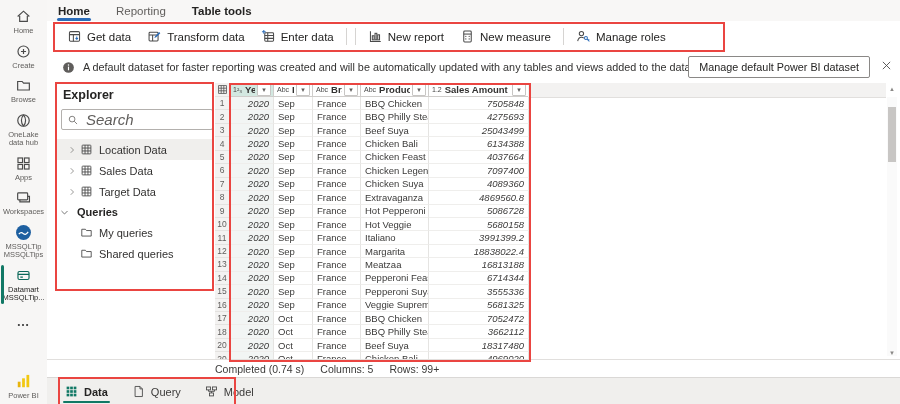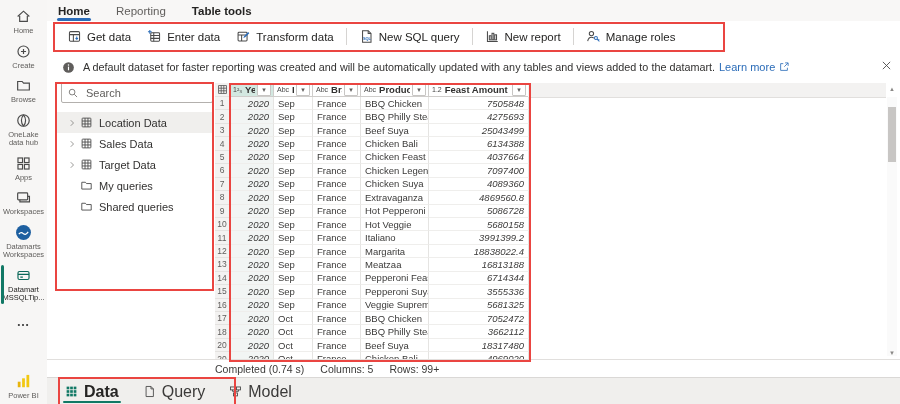--- a/index.html
+++ b/index.html
@@ -44,21 +44,21 @@
   #banner-close{position:absolute;right:7px;top:7px;width:13px;height:13px;cursor:pointer;}
 
   
   #content{position:absolute;left:47px;right:0;top:82px;height:277px;background:#fff;overflow:hidden;}
 
   
   #explorer{position:absolute;left:8px;top:0;width:157px;height:205px;}
   #explorer-title{font-size:12.5px;font-weight:bold;color:#252423;margin:6px 0 7px 8px;}
   #explorer-search{margin-left:6px;width:140px;height:19px;border:1px solid #b3b0ad;border-radius:2px;background:#fff;display:flex;align-items:center;padding:0 5px;}
   #explorer-search .ic{width:12px;height:12px;margin-right:5px;}
-  #explorer-search input{border:none;outline:none;flex:1;font-size:11px;font-family:inherit;color:#252423;background:transparent;width:100%;}
+  #explorer-search input{border:none;outline:none;flex:1;font-size:15px;font-family:inherit;color:#252423;background:transparent;width:100%;font-style:italic;}
   #explorer-search input::placeholder{color:#605e5c;}
   #explorer-tree{margin-top:9px;}
   .tree-section{display:flex;align-items:center;height:20px;padding-left:4px;cursor:pointer;}
   .tree-section .ic{width:11px;height:11px;margin-right:7px;}
   .tree-section span{font-weight:bold;font-size:11px;color:#252423;}
   .tree-item{display:flex;align-items:center;height:21px;padding-left:12px;cursor:pointer;}
   .tree-item.selected{background:#f0efed;}
   .tree-item .chev{width:10px;height:10px;margin-right:3px;}
   .tree-item .noc{width:13px;}
   .tree-item .obj{width:13px;height:13px;margin-right:6px;}
@@ -93,21 +93,21 @@
 
   
   #status-bar{position:absolute;left:47px;right:0;top:359px;height:18px;background:#fff;border-top:1px solid #e1dfdd;
               display:flex;align-items:center;padding-left:168px;gap:16px;font-size:10.5px;color:#3b3a39;}
 
   
   #bottom-bar{position:absolute;left:47px;right:0;top:377px;height:27px;background:#f0efed;border-top:1px solid #dad8d6;
               display:flex;align-items:center;padding-left:18px;gap:24px;}
   .btab{position:relative;display:flex;align-items:center;gap:6px;height:100%;cursor:pointer;}
   .btab .ic{width:13px;height:13px;}
-  .btab span{font-size:16px;color:#3b3a39;}
+  .btab span{font-size:11px;color:#3b3a39;}
   .btab.active span{font-weight:bold;color:#252423;}
   .btab.active::after{content:"";position:absolute;left:-2px;right:-2px;bottom:2px;height:2.5px;background:#117865;border-radius:2px;}
 
   
   .anno{position:absolute;border:2px solid #ea4541;pointer-events:none;z-index:50;}
 </style>
 </head>
 <body>
 
 <div id="page">
@@ -173,21 +173,21 @@
           </span>
           <div class="nav-label">Workspaces</div>
         </div>
         <div class="nav-item">
           <span class="ic ">
             <svg viewBox="0 0 16 16">
               <circle cx="8" cy="8" r="7" fill="#1d5fa0"></circle>
               <path d="M3.6 9.6c2-2.6 3.4-1.2 4.4-.4s2.4 1.2 4.4-1.8" stroke="#fff" fill="none" stroke-width="1.2"></path>
             </svg>
           </span>
-          <div class="nav-label">Datamarts Workspaces</div>
+          <div class="nav-label">MSSQLTip MSSQLTips</div>
         </div>
         <div class="nav-item selected">
           <span class="ic ">
             <svg viewBox="0 0 16 16">
               <g stroke="#0c695a" fill="none" stroke-width="1.1">
                 <rect x="2.8" y="4.2" width="10.4" height="7.6" rx="1.4"></rect>
                 <path d="M2.8 7h10.4M5 9.6h2.4"></path>
               </g>
             </svg>
           </span>
@@ -223,64 +223,71 @@
             </g>
             <path d="M10.4 8v3m0 0-1.3-1.3m1.3 1.3 1.3-1.3" stroke="#2b6cb8" fill="none" stroke-width="1.1"></path>
           </svg>
         </span>
         <span>Get data</span>
       </div>
       <div class="tbtn">
         <span class="ic ">
           <svg viewBox="0 0 16 16">
             <g stroke="#4a4a4a" fill="none" stroke-width="1.1">
+              <rect x="2.2" y="3.4" width="9.6" height="9.4" rx="1"></rect>
+              <path d="M2.2 6.4h9.6M6 6.4v6.4"></path>
+            </g>
+            <path d="M14.2 4.4 9.8 8.8l-2 .8.8-2 4.4-4.4z" fill="#2b6cb8"></path>
+          </svg>
+        </span>
+        <span>Transform data</span>
+      </div>
+      <div class="tbtn">
+        <span class="ic ">
+          <svg viewBox="0 0 16 16">
+            <g stroke="#4a4a4a" fill="none" stroke-width="1.1">
               <rect x="4" y="4" width="9.4" height="9" rx="1"></rect>
               <path d="M4 7h9.4M7.2 4v9M4 10h9.4"></path>
             </g>
             <path d="M1 3h4M3 1v4" stroke="#2b6cb8" fill="none" stroke-width="1.1"></path>
           </svg>
         </span>
         <span>Enter data</span>
       </div>
-      <div class="tbtn">
-        <span class="ic ">
-          <svg viewBox="0 0 16 16">
-            <g stroke="#4a4a4a" fill="none" stroke-width="1.1">
-              <rect x="2.2" y="3.4" width="9.6" height="9.4" rx="1"></rect>
-              <path d="M2.2 6.4h9.6M6 6.4v6.4"></path>
-            </g>
-            <path d="M14.2 4.4 9.8 8.8l-2 .8.8-2 4.4-4.4z" fill="#2b6cb8"></path>
-          </svg>
-        </span>
-        <span>Transform data</span>
-      </div>
       <div class="tsep"></div>
-      <div class="tbtn">
-        <span class="ic ">
-          <svg viewBox="0 0 16 16">
-            <path d="M3.8 1.8h6l3 3v9.4h-9z" stroke="#4a4a4a" fill="none" stroke-width="1.1"></path>
-            <path d="M9.8 1.8v3h3" stroke="#4a4a4a" fill="none" stroke-width="1.1"></path>
-            <text x="4.2" y="12.2" font-size="4.2" fill="#2b6cb8" font-weight="bold">SQL</text>
-          </svg>
-        </span>
-        <span>New SQL query</span>
-      </div>
       <div class="tsep"></div>
       <div class="tbtn">
         <span class="ic ">
           <svg viewBox="0 0 16 16">
             <g stroke="#4a4a4a" fill="none" stroke-width="1.1">
               <path d="M2.6 2.4v11h11"></path>
               <rect x="4.6" y="7.2" width="1.9" height="4.4"></rect>
               <rect x="7.5" y="4.6" width="1.9" height="7"></rect>
               <rect x="10.4" y="6.2" width="1.9" height="5.4"></rect>
             </g>
           </svg>
         </span>
         <span>New report</span>
+      </div>
+      <div class="tbtn">
+        <span class="ic ">
+          <svg viewBox="0 0 16 16">
+            <g stroke="#4a4a4a" fill="none" stroke-width="1.1">
+              <rect x="4" y="2.2" width="8" height="11.6" rx="1"></rect>
+              <path d="M4 5.4h8"></path>
+            </g>
+            <g fill="#4a4a4a">
+              <circle cx="6.2" cy="7.8" r="0.7"></circle>
+              <circle cx="9.8" cy="7.8" r="0.7"></circle>
+              <circle cx="6.2" cy="10.6" r="0.7"></circle>
+              <circle cx="9.8" cy="10.6" r="0.7"></circle>
+            </g>
+          </svg>
+        </span>
+        <span>New measure</span>
       </div>
       <div class="tsep"></div>
       <div class="tbtn">
         <span class="ic ">
           <svg viewBox="0 0 16 16">
             <g stroke="#4a4a4a" fill="none" stroke-width="1.1">
               <circle cx="5.8" cy="4.9" r="2.3"></circle>
               <path d="M1.8 13c.5-2.9 2.1-4.3 4-4.3 1 0 1.9.4 2.6 1"></path>
             </g>
             <g stroke="#2b6cb8" fill="none" stroke-width="1.1">
@@ -304,29 +311,31 @@
     <span id="banner-msg">A default dataset for faster reporting was created and will be automatically updated with any tables and views added to the datamart.</span>
     <span id="banner-link">Learn more</span>
     <span class="ic ext" id="ext-ic">
         <svg viewBox="0 0 16 16">
           <g stroke="#2b6cb8" fill="none" stroke-width="1.1">
             <path d="M7 3.5H3.5v9h9V9"></path>
             <path d="M9.5 2.5h4v4M13.2 2.8 8.4 7.6"></path>
           </g>
         </svg>
       </span>
+    <div id="banner-btn">Manage default Power BI dataset</div>
     <span class="ic" id="banner-close">
         <svg viewBox="0 0 16 16">
           <path d="M3.5 3.5l9 9M12.5 3.5l-9 9" stroke="#4a4a4a" fill="none" stroke-width="1.1"></path>
         </svg>
       </span>
   </div>
 
   <div id="content">
     <div id="explorer">
+      <div id="explorer-title">Explorer</div>
       <div id="explorer-search">
         <span class="ic" id="search-ic">
             <svg viewBox="0 0 16 16">
               <g stroke="#6b6966" fill="none" stroke-width="1.1">
                 <circle cx="6.8" cy="6.8" r="3.8"></circle>
                 <path d="M9.7 9.7 13.4 13.4"></path>
               </g>
             </svg>
           </span>
         <input type="text" placeholder="Search" style="">
@@ -372,20 +381,28 @@
             </span>
             <span class="ic obj">
               <svg viewBox="0 0 16 16">
                 <g stroke="#4a4a4a" fill="none" stroke-width="1.1">
                   <rect x="2.6" y="2.6" width="10.8" height="10.8" rx="0.8"></rect>
                   <path d="M2.6 6.2h10.8M2.6 9.8h10.8M6.2 2.6v10.8M9.8 2.6v10.8"></path>
                 </g>
               </svg>
             </span>
             <span>Target Data</span>
+          </div>
+          <div class="tree-section">
+            <span class="ic ">
+              <svg viewBox="0 0 16 16">
+                <path d="M3.6 5.8 8 10.2 12.4 5.8" stroke="#4a4a4a" fill="none" stroke-width="1.1"></path>
+              </svg>
+            </span>
+            <span>Queries</span>
           </div>
           <div class="tree-item">
             <span class="noc"></span>
             <span class="ic obj">
               <svg viewBox="0 0 16 16">
                 <path d="M2.2 4h4.4L8 5.6h5.8v6.8H2.2z" stroke="#4a4a4a" fill="none" stroke-width="1.1"></path>
               </svg>
             </span>
             <span>My queries</span>
           </div>
@@ -429,21 +446,21 @@
               <span class="g-hname">Branch</span>
               <span class="dd">▾</span>
             </div>
             <div class="g-hcell" style="width: 68px;">
               <span class="g-type">Abc</span>
               <span class="g-hname">Product</span>
               <span class="dd">▾</span>
             </div>
             <div class="g-hcell" style="width: 100px;">
               <span class="g-type">1.2</span>
-              <span class="g-hname">Feast Amount</span>
+              <span class="g-hname">Sales Amount</span>
               <span class="dd">▾</span>
             </div>
           </div>
           <div class="g-row g-drow">
             <div class="g-gut">1</div>
             <div class="g-cell num selcol" style="width: 44px;">2020</div>
             <div class="g-cell" style="width: 39px;">Sep</div>
             <div class="g-cell" style="width: 48px;">France</div>
             <div class="g-cell" style="width: 68px;">BBQ Chicken</div>
             <div class="g-cell num" style="width: 100px;">7505848</div>

